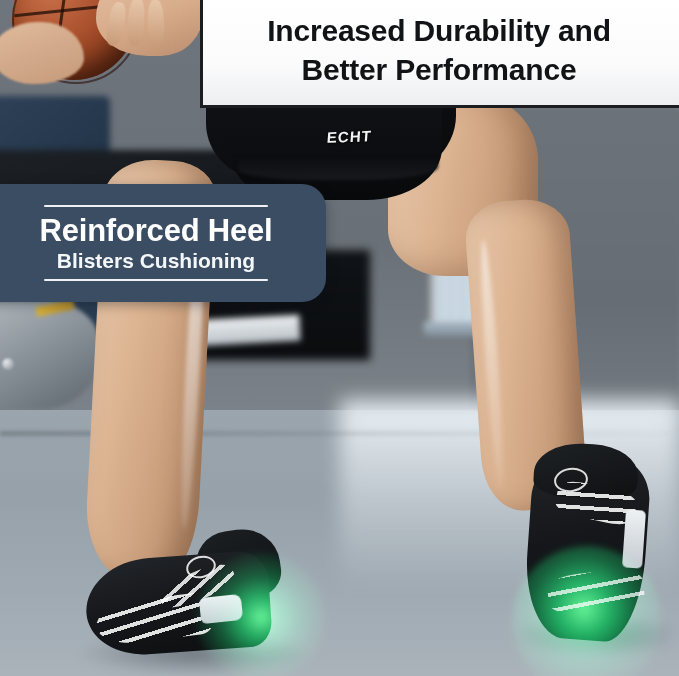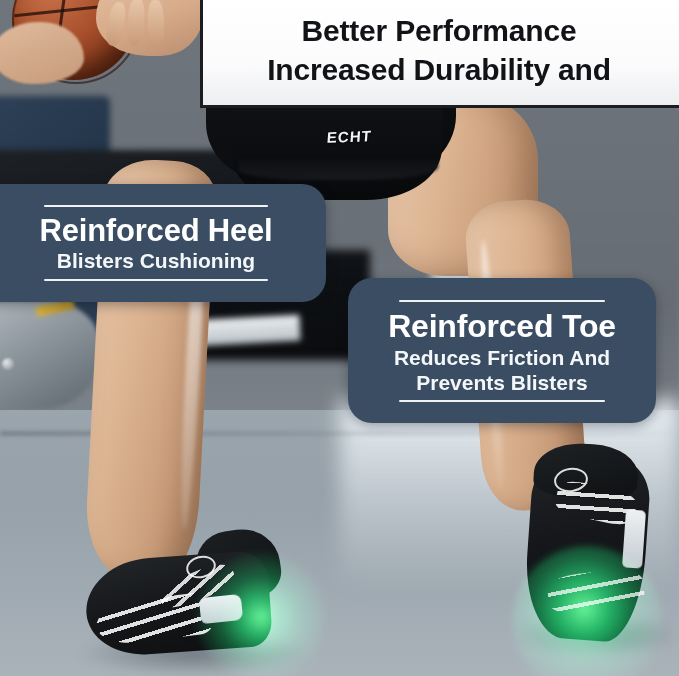--- a/index.html
+++ b/index.html
@@ -516,34 +516,25 @@
     <div class="sock sock-l-cuff"></div>
     <div class="sock sock-l-body"></div>
     <div class="sock sock-l-stripes"></div>
     <div class="sock sock-l-stripes2"></div>
     <div class="sock sock-l-tab"></div>
     <div class="sock sock-l-logo"></div>
     <div class="glow-heel"></div>
   </div>
 
   <div class="banner">
+    <div class="banner-line">Increased Durability and</div>
     <div class="banner-line">Better Performance</div>
-    <div class="banner-line">Increased Durability and</div>
   </div>
 
   <div class="callout callout-heel">
     <div class="rule"></div>
     <div class="callout-title">Reinforced Heel</div>
     <div class="callout-sub">Blisters Cushioning</div>
     <div class="rule"></div>
   </div>
 
-  <div class="callout callout-toe">
-    <div class="rule"></div>
-    <div class="callout-title">Reinforced Toe</div>
-    <div class="sub-stack">
-      <div class="callout-sub">Reduces Friction And</div>
-      <div class="callout-sub">Prevents Blisters</div>
-    </div>
-    <div class="rule"></div>
-  </div>
 
 </div>
 
 </body></html>

